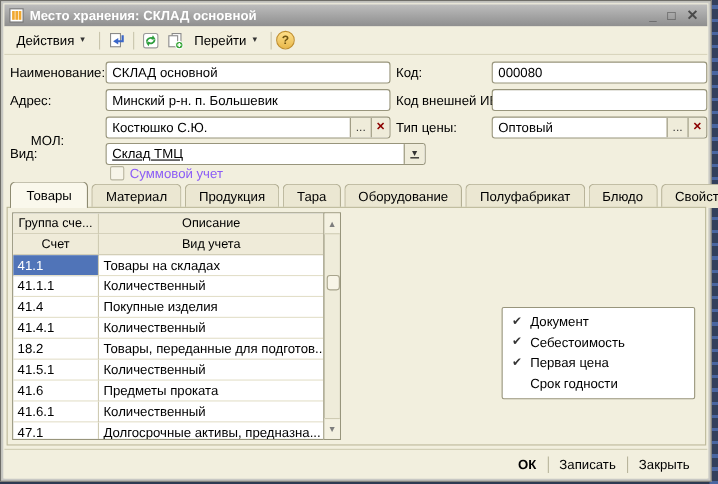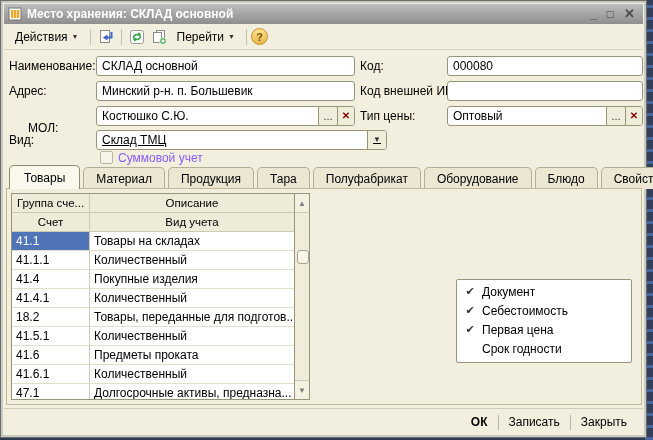--- a/index.html
+++ b/index.html
@@ -194,22 +194,22 @@
     </div>
 
     <span class="cb disabled cb-sum"></span>
     <span class="lbl lbl-sum">Суммовой учет</span>
 
     <div class="tabs" id="tab-strip">
         <div class="tab active">Товары</div>
         <div class="tab">Материал</div>
         <div class="tab">Продукция</div>
         <div class="tab">Тара</div>
+        <div class="tab">Оборудование</div>
         <div class="tab">Полуфабрикат</div>
-        <div class="tab">Оборудование</div>
         <div class="tab">Блюдо</div>
         <div class="tab">Свойства</div>
       </div>
     <div class="panel"></div>
 
     <div class="grid">
       <div class="grid-inner">
         <div class="row g-head">
           <div class="cell ca">Группа сче...</div>
           <div class="cell cb2">Описание</div>

